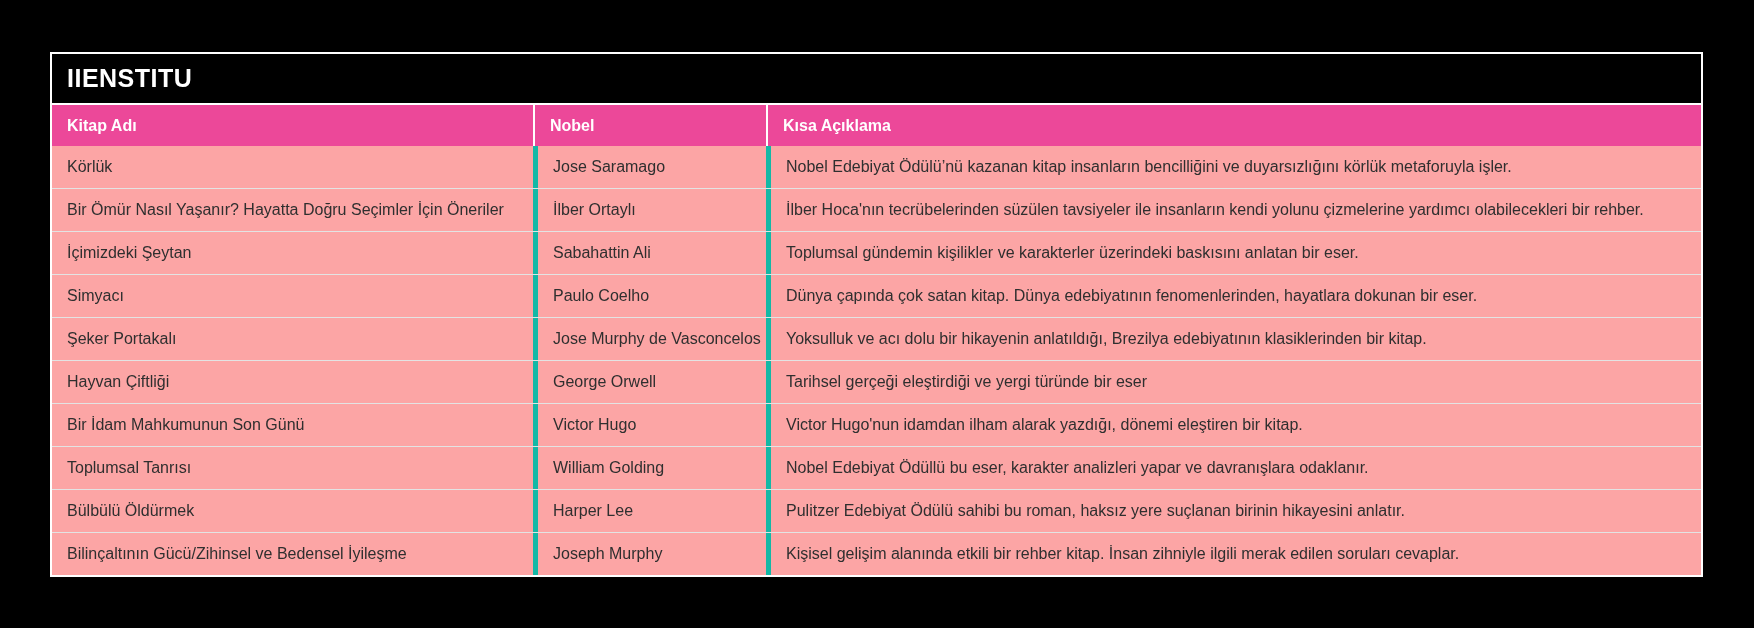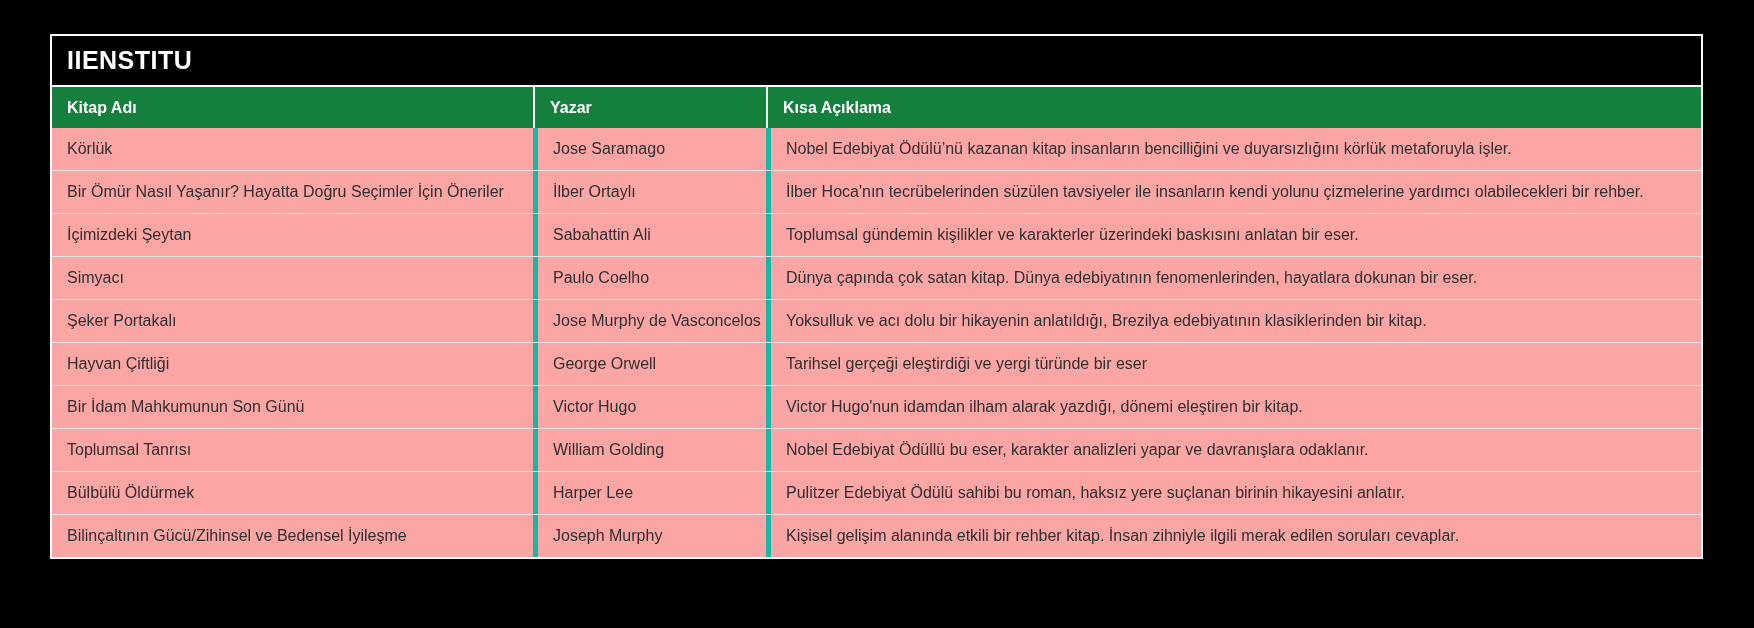--- a/index.html
+++ b/index.html
@@ -7,21 +7,21 @@
     padding: 0;
     background: #000000;
     width: 1754px;
     height: 628px;
     font-family: "Liberation Sans", "DejaVu Sans", sans-serif;
     overflow: hidden;
   }
   .card {
     position: absolute;
     left: 50px;
-    top: 34px;
+    top: 52px;
     width: 1649px;
     border: 2px solid #ffffff;
     background: #ffffff;
     box-sizing: content-box;
   }
   .title-bar {
     background: #000000;
     color: #ffffff;
     height: 49px;
     display: flex;
@@ -30,21 +30,21 @@
     font-size: 25px;
     font-weight: bold;
     letter-spacing: 0.5px;
     border-bottom: 2px solid #ffffff;
   }
   .grid-row {
     display: grid;
     grid-template-columns: 481px 233px 1fr;
   }
   .header-row {
-    background: #15803d;
+    background: #ec4899;
     height: 41px;
   }
   .header-cell {
     color: #ffffff;
     font-size: 16px;
     font-weight: bold;
     display: flex;
     align-items: center;
     padding-left: 15px;
     overflow: hidden;
@@ -75,21 +75,21 @@
   }
 </style>
 </head>
 <body>
 
 <div class="card">
   <div class="title-bar">IIENSTITU</div>
 
   <div class="grid-row header-row">
     <div class="header-cell">Kitap Adı</div>
-    <div class="header-cell">Yazar</div>
+    <div class="header-cell">Nobel</div>
     <div class="header-cell">Kısa Açıklama</div>
   </div>
 
   <div class="grid-row body-row">
     <div class="cell">Körlük</div>
     <div class="cell">Jose Saramago</div>
     <div class="cell">Nobel Edebiyat Ödülü’nü kazanan kitap insanların bencilliğini ve duyarsızlığını körlük metaforuyla işler.</div>
   </div>
   <div class="grid-row body-row">
     <div class="cell">Bir Ömür Nasıl Yaşanır? Hayatta Doğru Seçimler İçin Öneriler</div>

